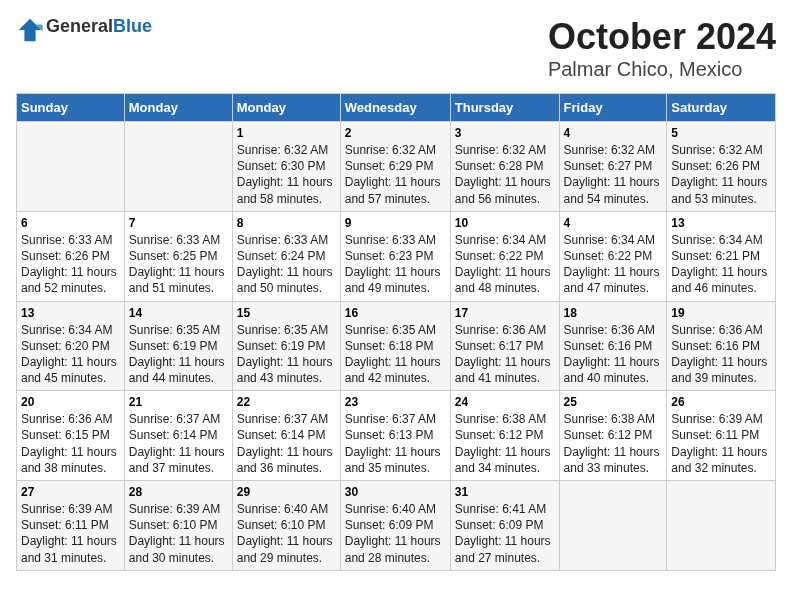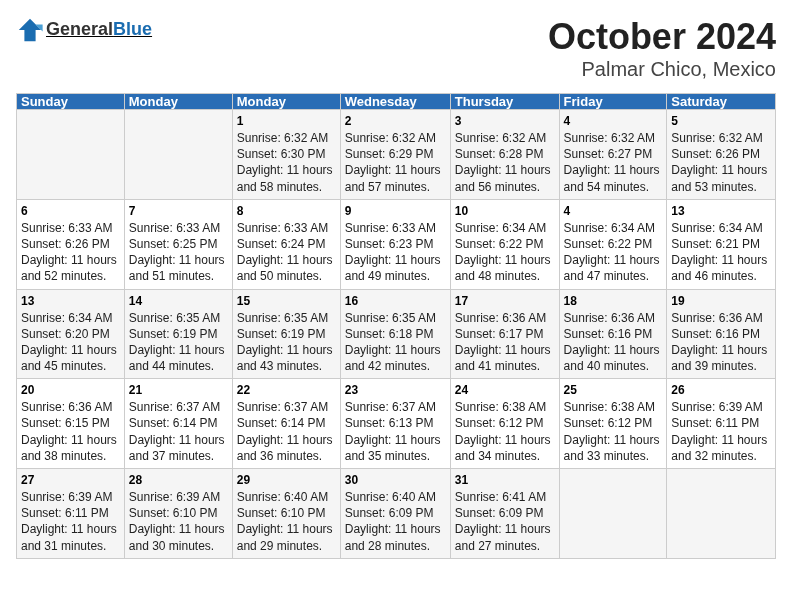--- a/index.html
+++ b/index.html
@@ -11,56 +11,53 @@
       padding: 16px;
     }
     .header {
       display: flex;
       justify-content: space-between;
       align-items: flex-start;
       margin-bottom: 12px;
     }
     .logo {
       display: flex;
-      align-items: center;
-      text-decoration: underline;
     }
     .logo-text {
       font-size: 18px;
       font-weight: bold;
       line-height: 1.2;
     }
     .logo-general { color: #333; }
     .logo-blue { color: #1a6cb0; }
     .logo-icon {
       width: 28px;
       height: 28px;
       margin-right: 2px;
     }
     .title-block {
-      text-align: right;
     }
     .month-title {
       font-size: 36px;
       font-weight: bold;
       color: #222;
     }
     .location {
       font-size: 20px;
       color: #444;
     }
     table {
       width: 100%;
       border-collapse: collapse;
       font-size: 11px;
     }
     thead tr th {
       background-color: #2a6db5;
       color: #fff;
-      padding: 0 4px;
+      padding: 6px 4px;
       text-align: left;
       font-size: 13px;
       font-weight: bold;
       border: 1px solid #ccc;
     }
     tbody tr td {
       border: 1px solid #ccc;
       padding: 4px;
       vertical-align: top;
       width: 113px;

